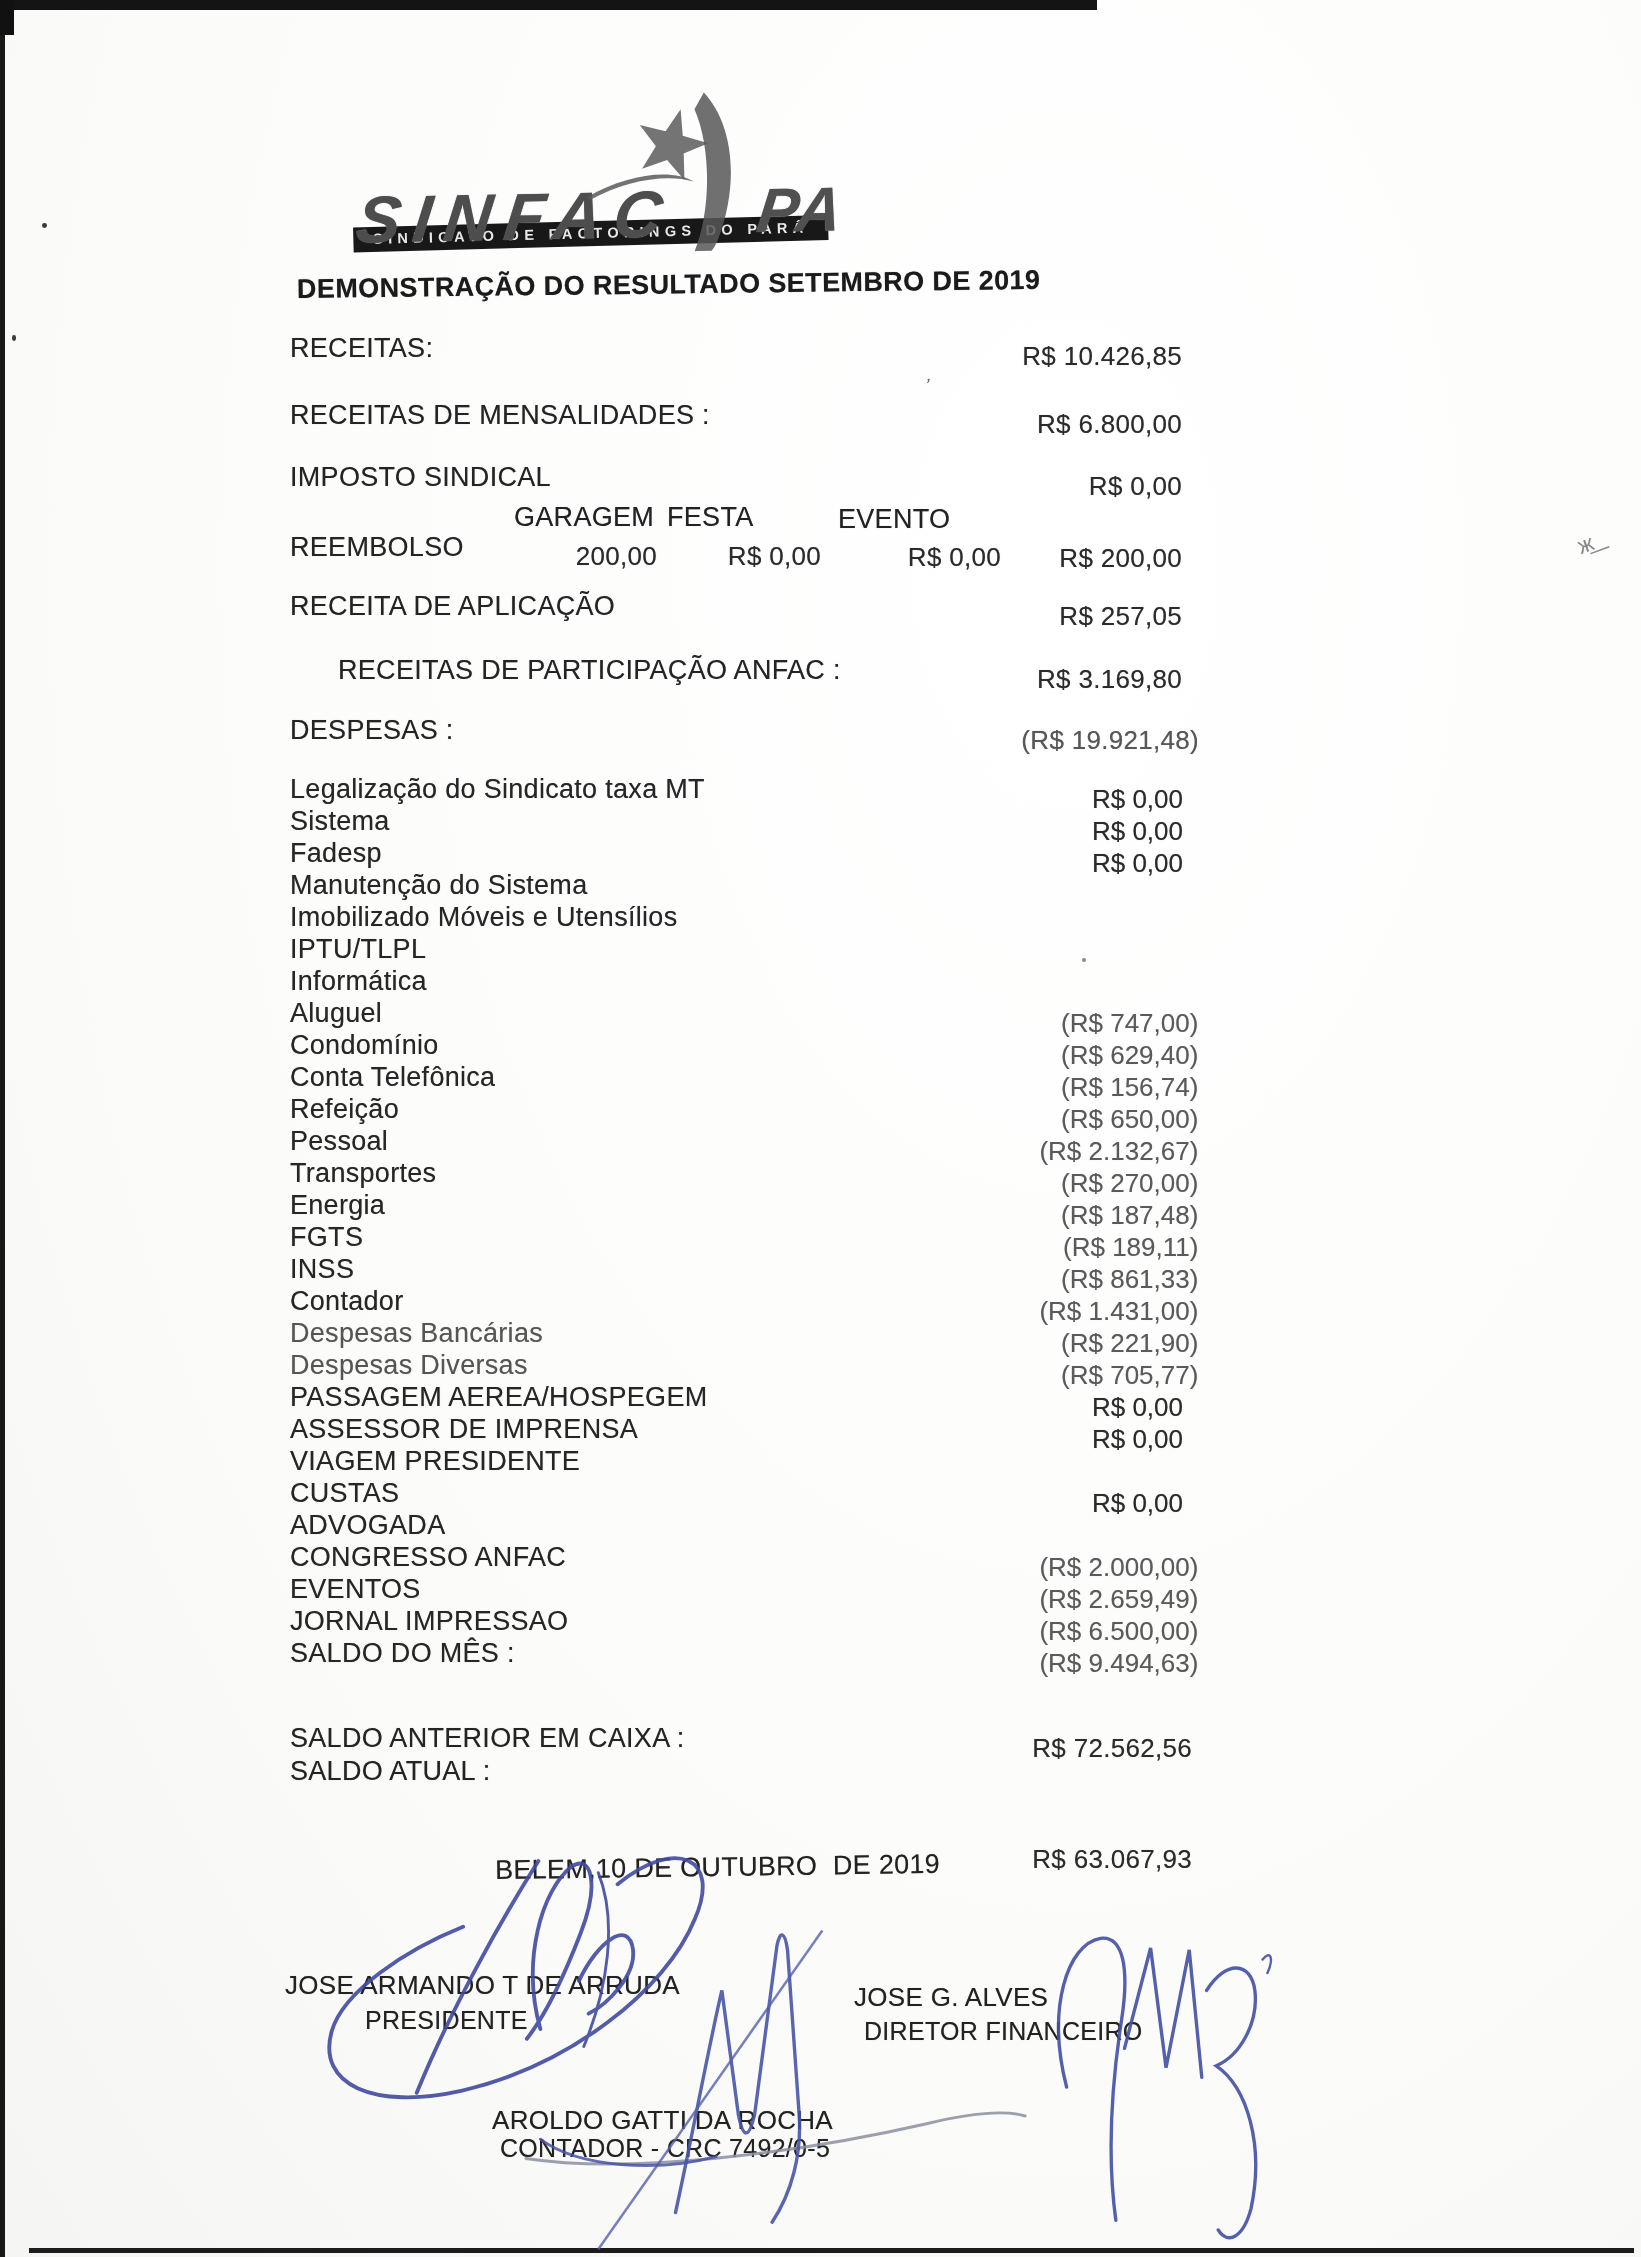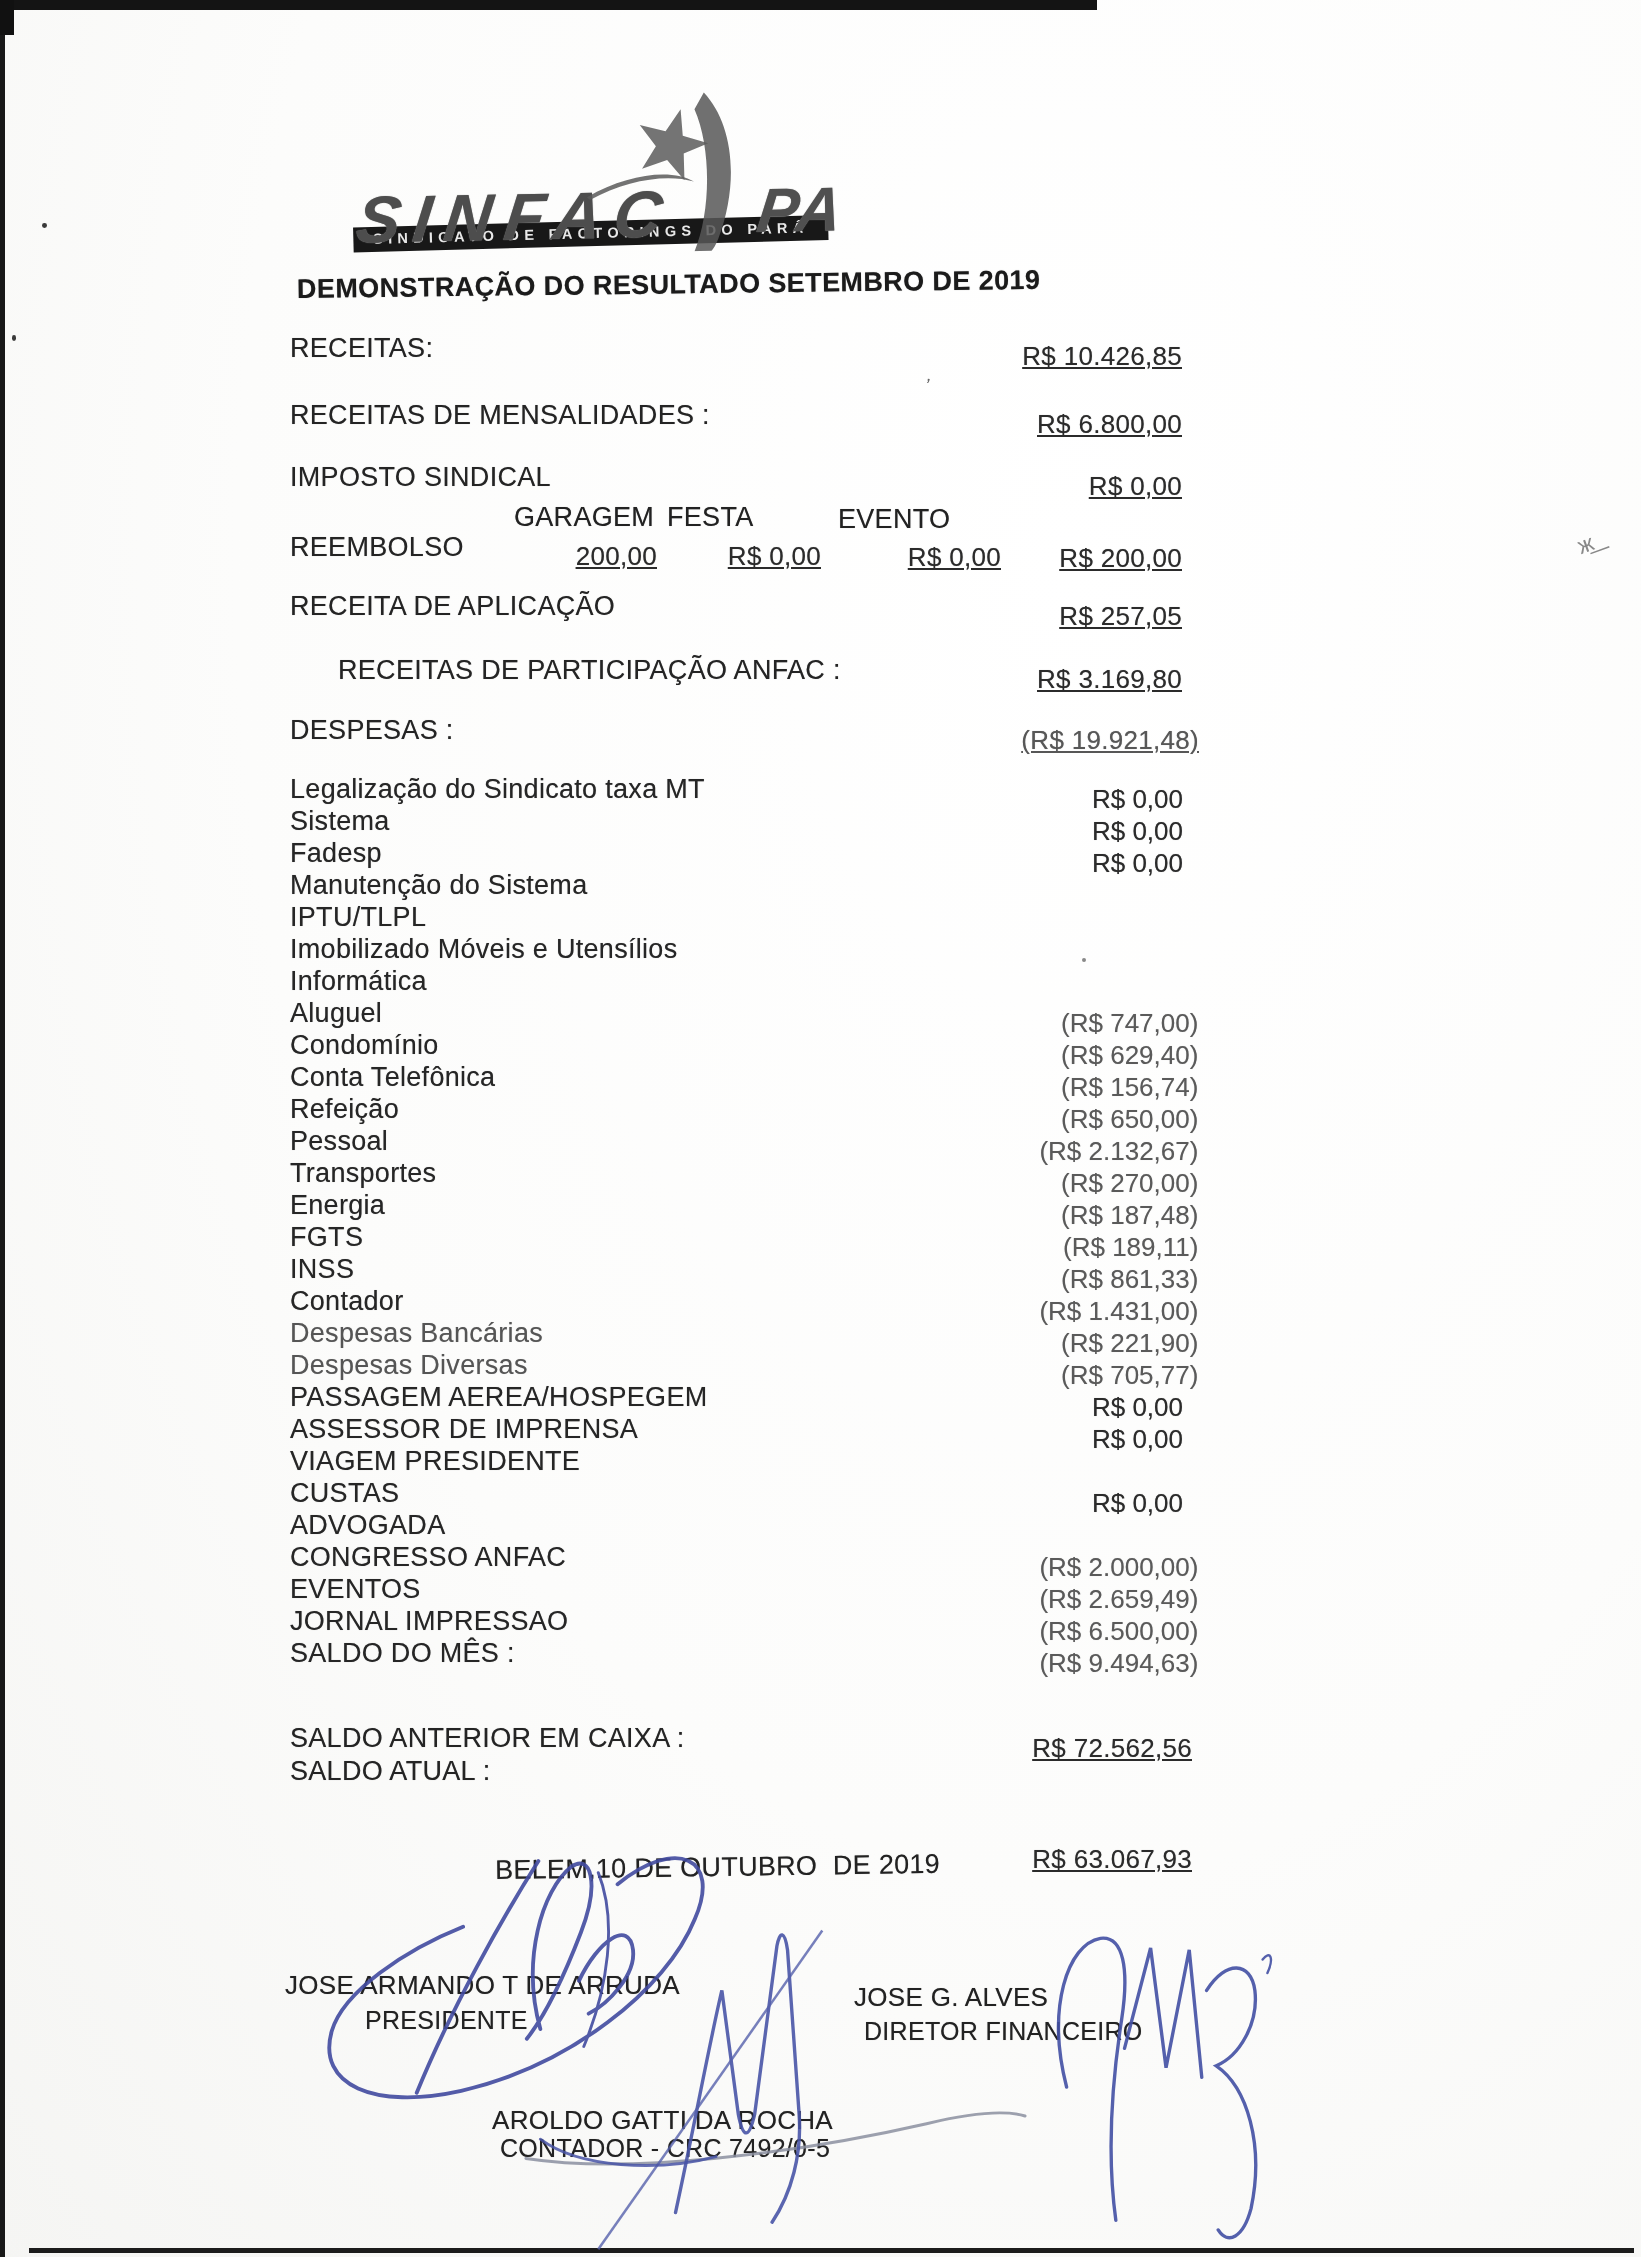--- a/index.html
+++ b/index.html
@@ -29,21 +29,21 @@
   .logo .banner{position:absolute;top:142px;left:3.9px;width:475px;height:25px;background:#181818;
     color:#e8e8e8;font-size:14.5px;font-weight:bold;letter-spacing:5.3px;line-height:25px;text-align:center;
     transform:rotate(-.4deg);z-index:1;}
   .logo svg{position:absolute;left:0;top:0;z-index:3;}
 
   .title{position:absolute;left:297px;top:274px;margin:0;font-size:27px;font-weight:bold;
     letter-spacing:0.4px;color:#1b1b1b;transform:rotate(-.7deg);transform-origin:left center;
     text-shadow:0 0 0.8px rgba(0,0,0,.5);white-space:pre;}
 
   .lbl{font-size:27px;color:#242424;left:290px;}
-  .val{font-size:26px;color:#2b2b2b;text-align:right;text-decoration:underline;}
+  .val{font-size:26px;color:#2b2b2b;text-align:right;}
   .val.r{right:459px;}
   .val.paren{right:442px;color:#575757;}
 
   
   .expenses{position:absolute;left:290px;top:773px;width:893px;}
   .exp-row{position:relative;height:32px;line-height:32px;}
   .exp-label{font-size:27px;color:#262626;white-space:pre;letter-spacing:0.3px;
     text-shadow:0 0 0.7px rgba(20,20,20,.45);}
   .exp-label.dim{color:#555;text-shadow:0 0 0.7px rgba(90,90,90,.4);}
   .exp-value{position:absolute;right:0;top:9.7px;font-size:26px;line-height:32px;color:#2b2b2b;
@@ -126,25 +126,25 @@
       </div>
       <div class="exp-row">
         <span class="exp-label">Fadesp</span>
         <span class="exp-value">R$ 0,00</span>
       </div>
       <div class="exp-row">
         <span class="exp-label">Manutenção do Sistema</span>
         <span class="exp-value"></span>
       </div>
       <div class="exp-row">
+        <span class="exp-label">Imobilizado Móveis e Utensílios</span>
+        <span class="exp-value"></span>
+      </div>
+      <div class="exp-row">
         <span class="exp-label">IPTU/TLPL</span>
-        <span class="exp-value"></span>
-      </div>
-      <div class="exp-row">
-        <span class="exp-label">Imobilizado Móveis e Utensílios</span>
         <span class="exp-value"></span>
       </div>
       <div class="exp-row">
         <span class="exp-label">Informática</span>
         <span class="exp-value"></span>
       </div>
       <div class="exp-row">
         <span class="exp-label">Aluguel</span>
         <span class="exp-value paren">(R$ 747,00)</span>
       </div>

